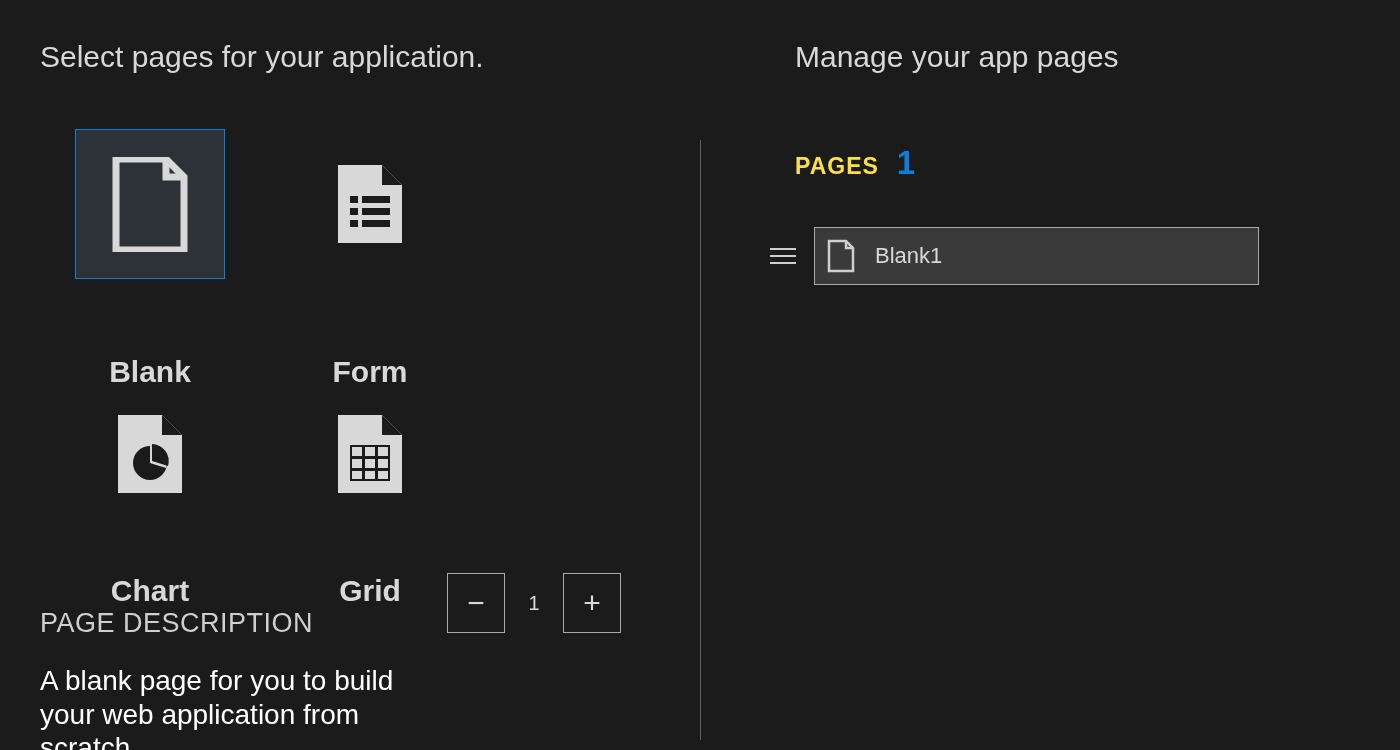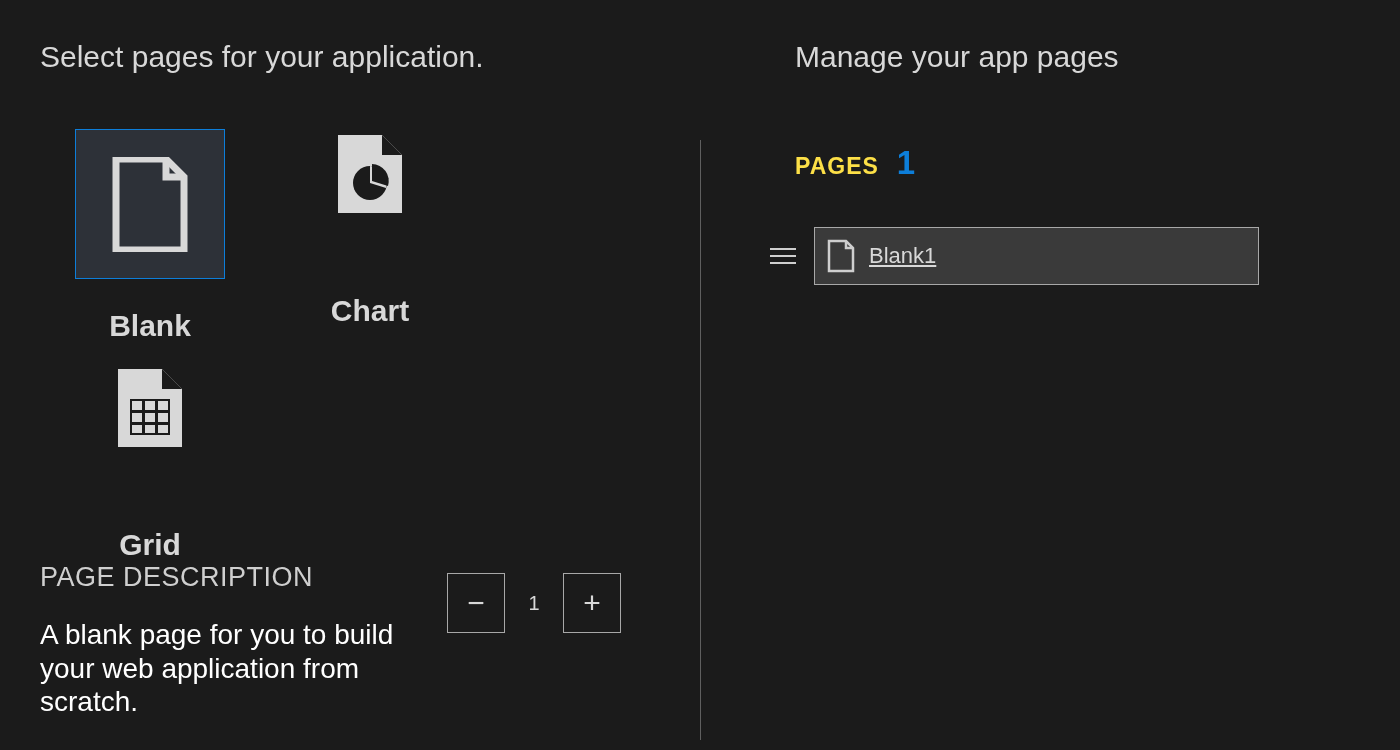--- a/index.html
+++ b/index.html
@@ -65,20 +65,21 @@
     margin-bottom: 30px;
   }
   .template-icon-box.selected {
     background: #2d3138;
     border: 1px solid #0d7ed9;
   }
   .template-label {
     font-size: 30px;
     font-weight: 700;
     color: #d8d8d8;
+    margin-top: 46px;
   }
   .desc-block {
     margin-top: 0px;
     max-width: 400px;
   }
   .desc-label {
     font-size: 27px;
     font-weight: 400;
     color: #cfcfcf;
     letter-spacing: 0.5px;
@@ -156,23 +157,22 @@
   }
   .page-item {
     flex: 1;
     max-width: 445px;
     height: 58px;
     border: 1px solid #a8a8a8;
     background: #3a3a3a;
     display: flex;
     align-items: center;
     padding: 0 12px;
-    gap: 14px;
+    gap: 20px;
     cursor: pointer;
-    text-decoration: underline;
   }
   .page-item-label {
     font-size: 22px;
     color: #d8d8d8;
   }
   svg { display: block; }
   .bottom-row {
     display: flex;
     align-items: flex-end;
     margin-top: 0;
@@ -192,20 +192,37 @@
           <span>
             <svg width="80" height="95" viewBox="0 0 80 95">
               <path d="M6 2 H56 L74 20 V93 H6 Z" fill="none" stroke="#d8d8d8" stroke-width="7" stroke-linejoin="miter"></path>
               <path d="M56 2 V20 H74" fill="none" stroke="#d8d8d8" stroke-width="7" stroke-linejoin="miter"></path>
             </svg>
           </span>
         </div>
         <div class="template-label">Blank</div>
       </div>
 
+      <div class="template-cell">
+        <div class="template-icon-box">
+          <span>
+            <svg width="68" height="82" viewBox="0 0 68 82">
+              <path d="M2 2 H46 L66 22 V80 H2 Z" fill="#d8d8d8"></path>
+              <path d="M46 2 L46 22 L66 22 Z" fill="#1b1b1b"></path>
+              <rect x="14" y="33" width="8" height="7" fill="#1b1b1b"></rect>
+              <rect x="26" y="33" width="28" height="7" fill="#1b1b1b"></rect>
+              <rect x="14" y="45" width="8" height="7" fill="#1b1b1b"></rect>
+              <rect x="26" y="45" width="28" height="7" fill="#1b1b1b"></rect>
+              <rect x="14" y="57" width="8" height="7" fill="#1b1b1b"></rect>
+              <rect x="26" y="57" width="28" height="7" fill="#1b1b1b"></rect>
+            </svg>
+          </span>
+        </div>
+        <div class="template-label">Form</div>
+      </div>
 
       <div class="template-cell">
         <div class="template-icon-box" style="height:90px;margin-bottom:10px">
           <span>
             <svg width="68" height="82" viewBox="0 0 68 82">
               <path d="M2 2 H46 L66 22 V80 H2 Z" fill="#d8d8d8"></path>
               <path d="M46 2 L46 22 L66 22 Z" fill="#1b1b1b"></path>
               <path d="M34 50 m-17 0 a17 17 0 1 0 34 0 a17 17 0 1 0 -34 0" fill="#1b1b1b"></path>
               <path d="M34 50 L34 33 A17 17 0 0 1 50 55 Z" fill="#d8d8d8"></path>
               <path d="M36 48 L36 31 A17 17 0 0 1 52 53 Z" fill="#1b1b1b"></path>

